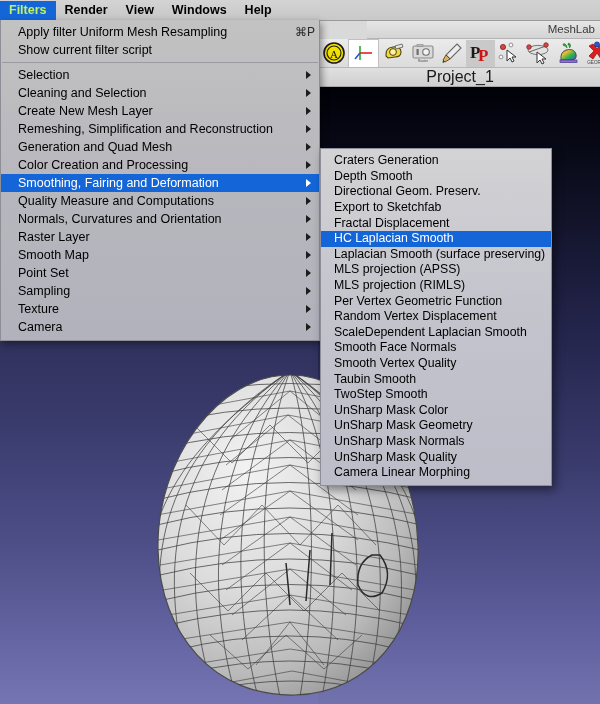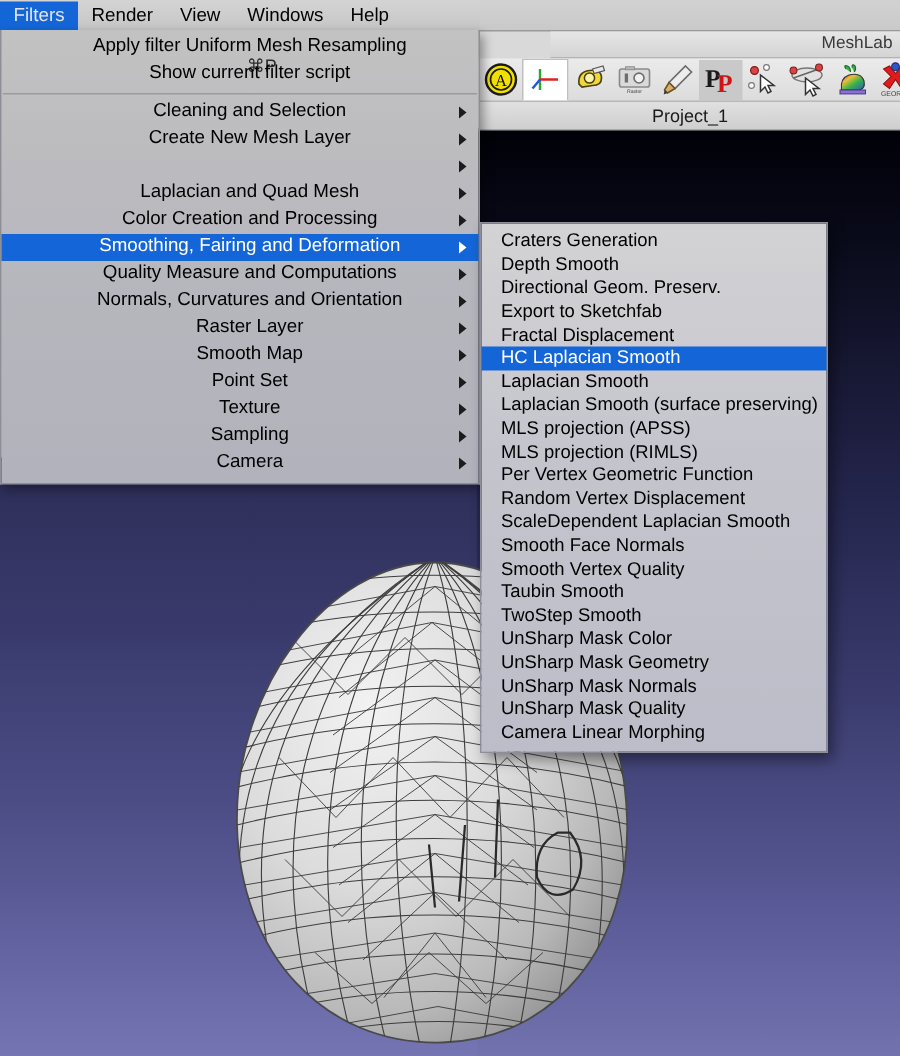--- a/index.html
+++ b/index.html
@@ -41,25 +41,26 @@
     display: flex;
     align-items: center;
     z-index: 40;
   }
   .menubar-item {
     font-size: 12.5px;
     color: #000;
     padding: 2px 9px 3px 9px;
     line-height: 14px;
     white-space: nowrap;
+    font-weight: bold;
   }
   .menubar-item.active {
     background: #1466d8;
-    color: #e5e5e5;
-    font-weight: normal;
+    color: #bef264;
+    font-weight: bold;
   }
 
   
   .ml-window {
     position: absolute;
     left: 318px; top: 20px;
     width: 282px; height: 64px;
     background: #d9d9d9;
     border-top: 1px solid #9a9a9a;
     border-left: 1px solid #9a9a9a;
@@ -102,21 +103,21 @@
 
   .ml-tabbar {
     height: 18px;
     background: linear-gradient(180deg, #e0e0e0 0%, #cfcfcf 100%);
     display: flex;
     align-items: center;
     justify-content: center;
     border-bottom: 1px solid #a8a8a8;
   }
   .ml-tab {
-    font-size: 12px;
+    font-size: 16px;
     color: #1a1a1a;
     padding: 0 14px;
   }
 
   
   .viewport {
     position: absolute;
     left: 318px; top: 84px;
     width: 282px; height: 620px;
     background: linear-gradient(180deg, #000007 0%, #0b0c1c 14%, #24254c 40%,
@@ -164,21 +165,20 @@
   }
   .menu-row {
     position: relative;
     height: 18px;
     display: flex;
     align-items: center;
     padding: 0 4px 0 17px;
     font-size: 12.5px;
     color: #000000;
     white-space: nowrap;
-    flex-direction: column;
   }
   .menu-row.highlight {
     background: #1466d8;
     color: #ffffff;
   }
   .menu-row .label { flex: 1 1 auto; line-height: 14px; }
   .menu-row .shortcut {
     font-size: 12px;
     color: #2a2a2a;
     margin-left: 16px;
@@ -438,32 +438,37 @@
       <span class="label">Apply filter Uniform Mesh Resampling</span>
       <span class="shortcut">⌘P</span>
     </div>
     <div class="menu-row">
       <span class="label">Show current filter script</span>
     </div>
 
     <div class="menu-sep"></div>
 
     <div class="menu-row">
+      <span class="label">Selection</span>
+      <span class="arrow"></span>
+    </div>
+    <div class="menu-row">
       <span class="label">Cleaning and Selection</span>
       <span class="arrow"></span>
     </div>
     <div class="menu-row">
       <span class="label">Create New Mesh Layer</span>
       <span class="arrow"></span>
     </div>
     <div class="menu-row">
-      <span class="arrow"></span>
-    </div>
-    <div class="menu-row">
-      <span class="label">Laplacian and Quad Mesh</span>
+      <span class="label">Remeshing, Simplification and Reconstruction</span>
+      <span class="arrow"></span>
+    </div>
+    <div class="menu-row">
+      <span class="label">Generation and Quad Mesh</span>
       <span class="arrow"></span>
     </div>
     <div class="menu-row">
       <span class="label">Color Creation and Processing</span>
       <span class="arrow"></span>
     </div>
     <div class="menu-row highlight">
       <span class="label">Smoothing, Fairing and Deformation</span>
       <span class="arrow"></span>
     </div>
@@ -481,42 +486,41 @@
     </div>
     <div class="menu-row">
       <span class="label">Smooth Map</span>
       <span class="arrow"></span>
     </div>
     <div class="menu-row">
       <span class="label">Point Set</span>
       <span class="arrow"></span>
     </div>
     <div class="menu-row">
+      <span class="label">Sampling</span>
+      <span class="arrow"></span>
+    </div>
+    <div class="menu-row">
       <span class="label">Texture</span>
-      <span class="arrow"></span>
-    </div>
-    <div class="menu-row">
-      <span class="label">Sampling</span>
       <span class="arrow"></span>
     </div>
     <div class="menu-row">
       <span class="label">Camera</span>
       <span class="arrow"></span>
     </div>
 
   </div>
 
   <div class="submenu">
     <div class="sub-row">Craters Generation</div>
     <div class="sub-row">Depth Smooth</div>
     <div class="sub-row">Directional Geom. Preserv.</div>
     <div class="sub-row">Export to Sketchfab</div>
     <div class="sub-row">Fractal Displacement</div>
     <div class="sub-row highlight">HC Laplacian Smooth</div>
-    <div class="sub-row">Laplacian Smooth</div>
     <div class="sub-row">Laplacian Smooth (surface preserving)</div>
     <div class="sub-row">MLS projection (APSS)</div>
     <div class="sub-row">MLS projection (RIMLS)</div>
     <div class="sub-row">Per Vertex Geometric Function</div>
     <div class="sub-row">Random Vertex Displacement</div>
     <div class="sub-row">ScaleDependent Laplacian Smooth</div>
     <div class="sub-row">Smooth Face Normals</div>
     <div class="sub-row">Smooth Vertex Quality</div>
     <div class="sub-row">Taubin Smooth</div>
     <div class="sub-row">TwoStep Smooth</div>

